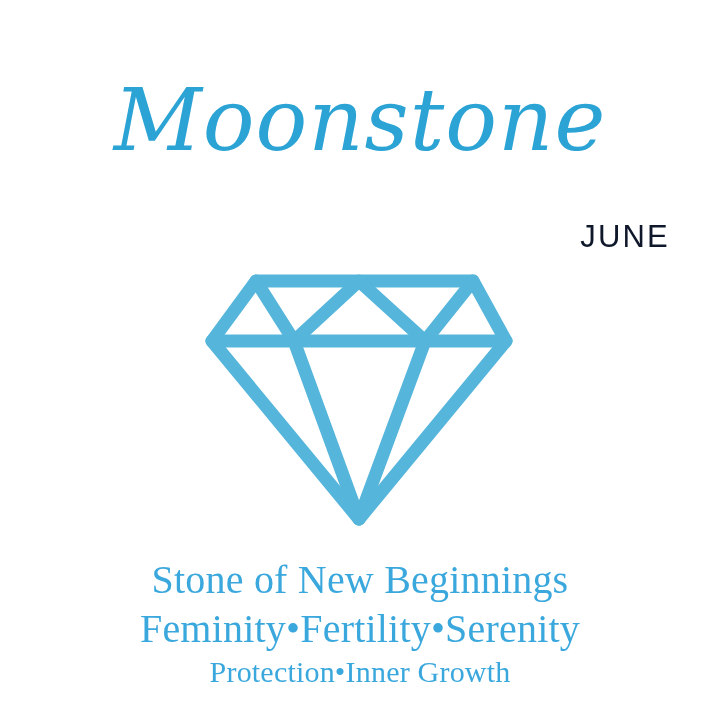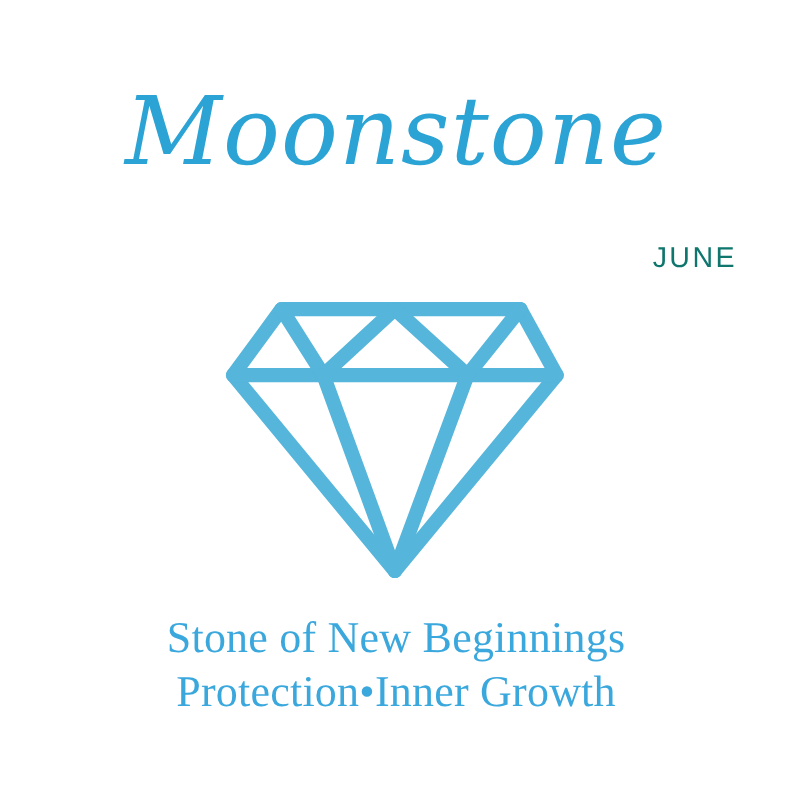--- a/index.html
+++ b/index.html
@@ -51,24 +51,24 @@
     font-size: 19px;
     letter-spacing: 4.2px;
     line-height: 1;
     color: #63B9E2;
     white-space: nowrap;
   }
   .meta-month {
     margin-top: 12px;
     font-family: "Liberation Sans", sans-serif;
     font-weight: 300;
-    font-size: 26px;
+    font-size: 31px;
     letter-spacing: 2.2px;
     line-height: 1;
-    color: #0f766e;
+    color: #0f172a;
     white-space: nowrap;
   }
 
   
   .gem-wrap {
     position: absolute;
     left: 190px;
     top: 222px;
     width: 340px;
     height: 272px;
@@ -91,21 +91,21 @@
   }
   .tag-line {
     font-family: Liberation Serif, serif;
     font-weight: 300;
     line-height: 1.22;
     letter-spacing: 0.2px;
     white-space: nowrap;
   }
   .tag-line.l1 { font-size: 40px; }
   .tag-line.l2 { font-size: 40px; }
-  .tag-line.l3 { font-size: 40px; }
+  .tag-line.l3 { font-size: 30px; }
 </style>
 </head>
 <body>
 
 <div class="canvas">
 
   <div class="title">Moonstone</div>
 
   <div class="meta">
     <div class="meta-month">JUNE</div>
@@ -122,16 +122,17 @@
         <path d="M 66 18 L 104 78 L 169 18 L 235 78 L 283 18"></path>
 
         <path d="M 104 78 L 169 256"></path>
         <path d="M 235 78 L 169 256"></path>
       </g>
     </svg>
   </div>
 
   <div class="tagline">
     <div class="tag-line l1">Stone of New Beginnings</div>
+    <div class="tag-line l2">Feminity•Fertility•Serenity</div>
     <div class="tag-line l3">Protection•Inner Growth</div>
   </div>
 
 </div>
 
 </body></html>

